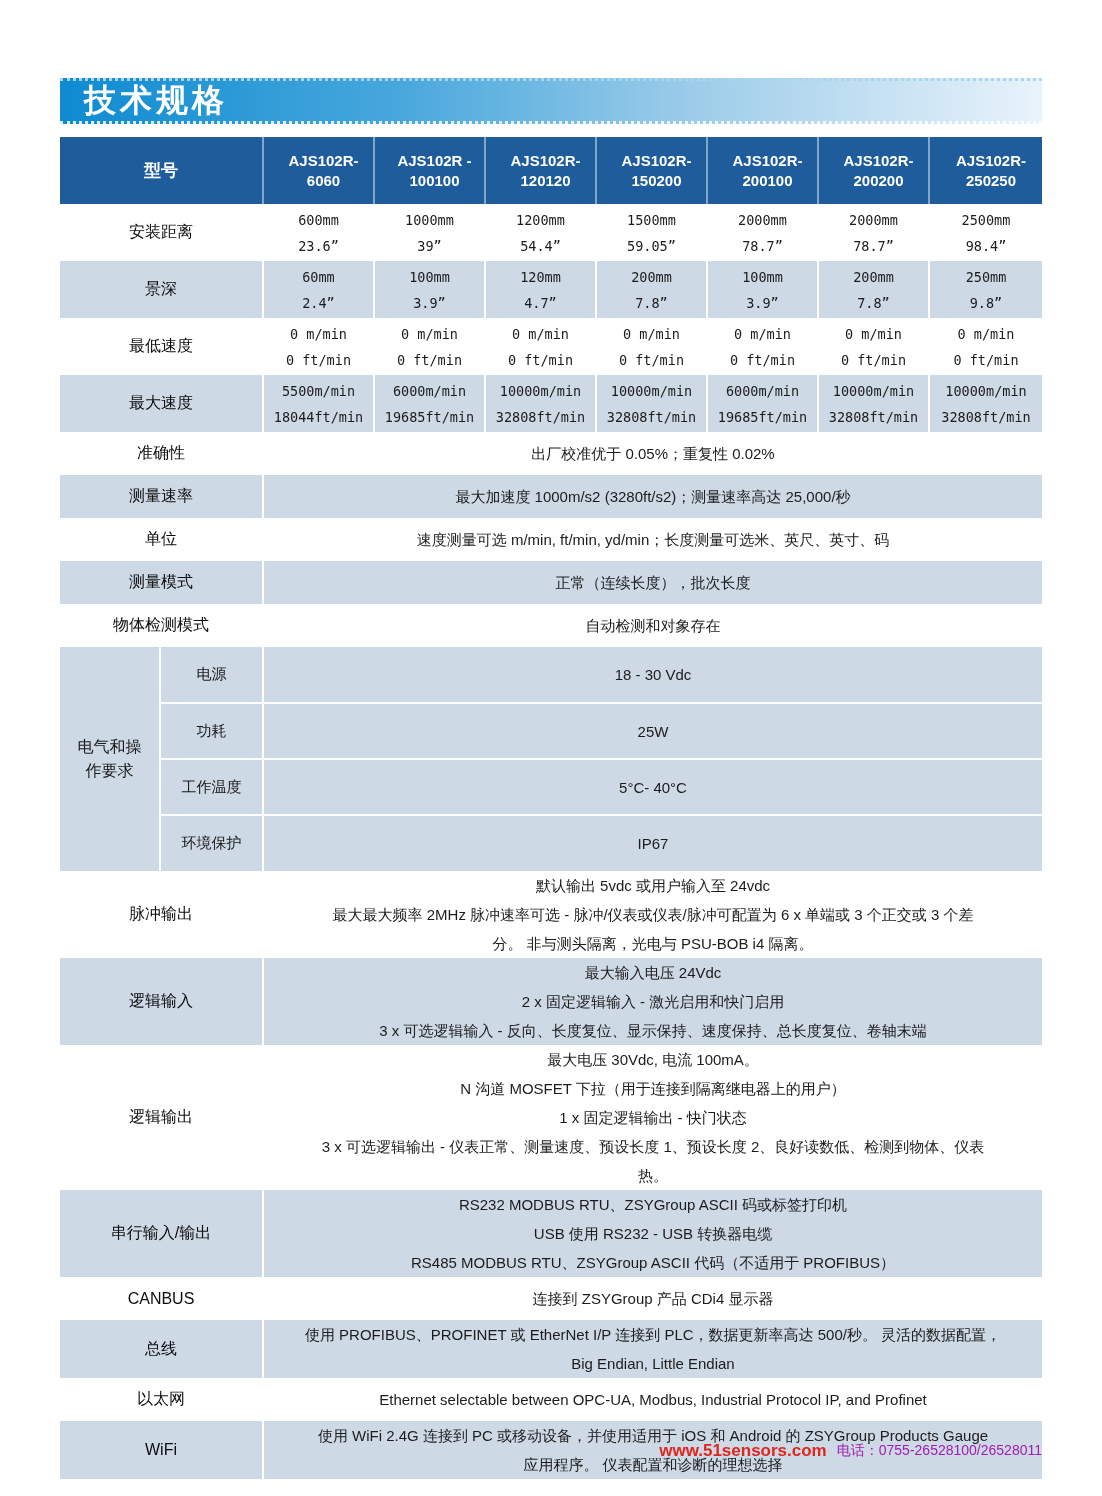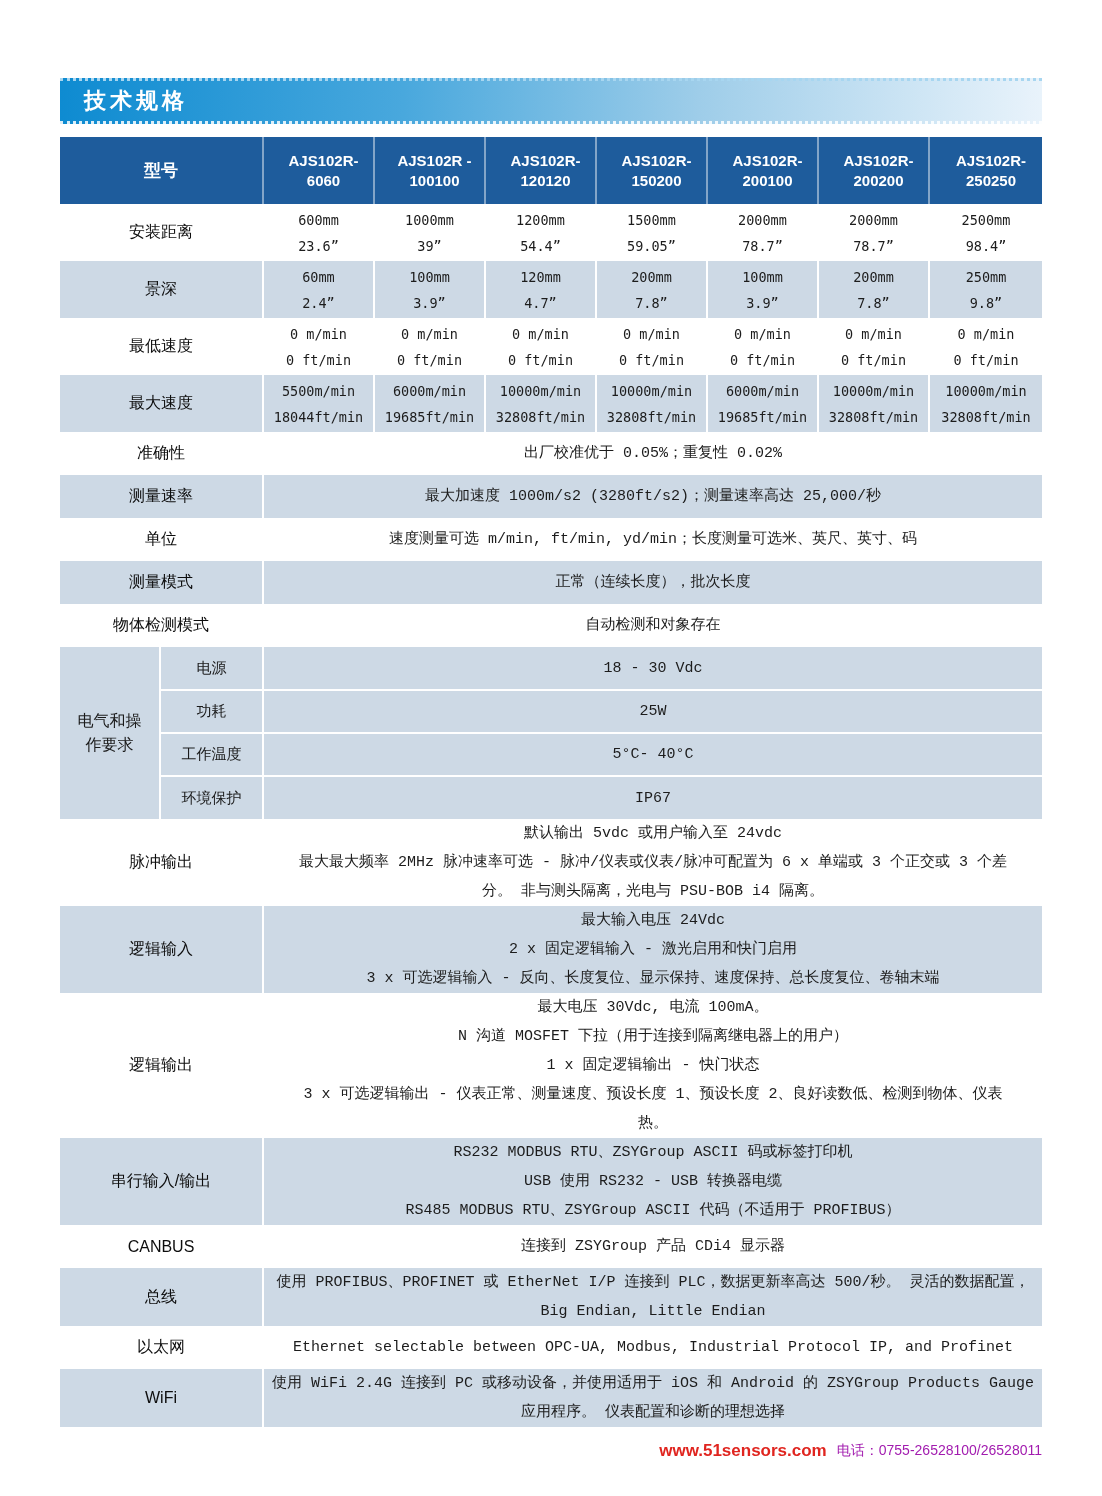--- a/index.html
+++ b/index.html
@@ -14,21 +14,21 @@
   
   .titlebar {
     height:46px;
     background:linear-gradient(90deg,#0e8bd1 0%,#49a8dd 35%,#9ecde9 65%,#e9f3fb 100%);
     border-top:3px dotted #a8d6f0;
     border-bottom:3px dotted rgba(255,255,255,0.85);
     display:flex; align-items:center; padding-left:24px;
     margin-bottom:13px;
   }
   .titlebar .title {
-    color:#ffffff; font-size:22px; font-weight:bold; letter-spacing:4px;text-align:right;
+    color:#ffffff; font-size:32px; font-weight:bold; letter-spacing:4px;text-align:right;
   }
 
   table.spec { border-collapse:collapse; table-layout:fixed; width:982px; }
   td { padding:0; vertical-align:middle; }
 
   
   tr.head { background:#1e5c9c; color:#ffffff;padding-left:40px; }
   tr.head td { height:67px; }
   tr.head td:not(:first-child) { border-left:2px solid rgba(255,255,255,0.45); }
   td.model-h { text-align:center; font-size:17px; font-weight:bold; }
@@ -42,29 +42,29 @@
   td.lbl { font-size:16px; color:#0d0d0d; text-align:center; }
   tr.matrix td.val { border-left:2px solid #ffffff; }
   .val div, .mono {
     font-family:"DejaVu Sans Mono","Liberation Mono",monospace;
     font-size:13.5px; line-height:26px; color:#1c1c1c;
   }
 
   
   td.txt {
     border-left:2px solid #ffffff; text-align:center;
-    font-family:Liberation Mono, monospace;
+    font-family:Liberation Sans, sans-serif;
     font-size:15px; color:#1c1c1c;
   }
   td.txt div { line-height:29px; }
   tr.h1 td { height:43px; }
 
   
   tr.egroup { background:#cdd9e5; }
-  tr.egroup td { height:43px; }
+  tr.egroup td { height:56px; }
   td.glbl { text-align:center; font-size:16px; line-height:24px; }
   td.slbl { border-left:2px solid #ffffff; text-align:center; font-size:15px; }
   tr.egroup + tr.egroup td { border-top:2px solid #ffffff; }
 
   
   .footer {
     position:absolute; top:1441px; right:60px;
     display:flex; align-items:center; gap:10px; white-space:nowrap;
   }
   .footer .site { color:#e0251f; font-size:17px; font-weight:bold; }

